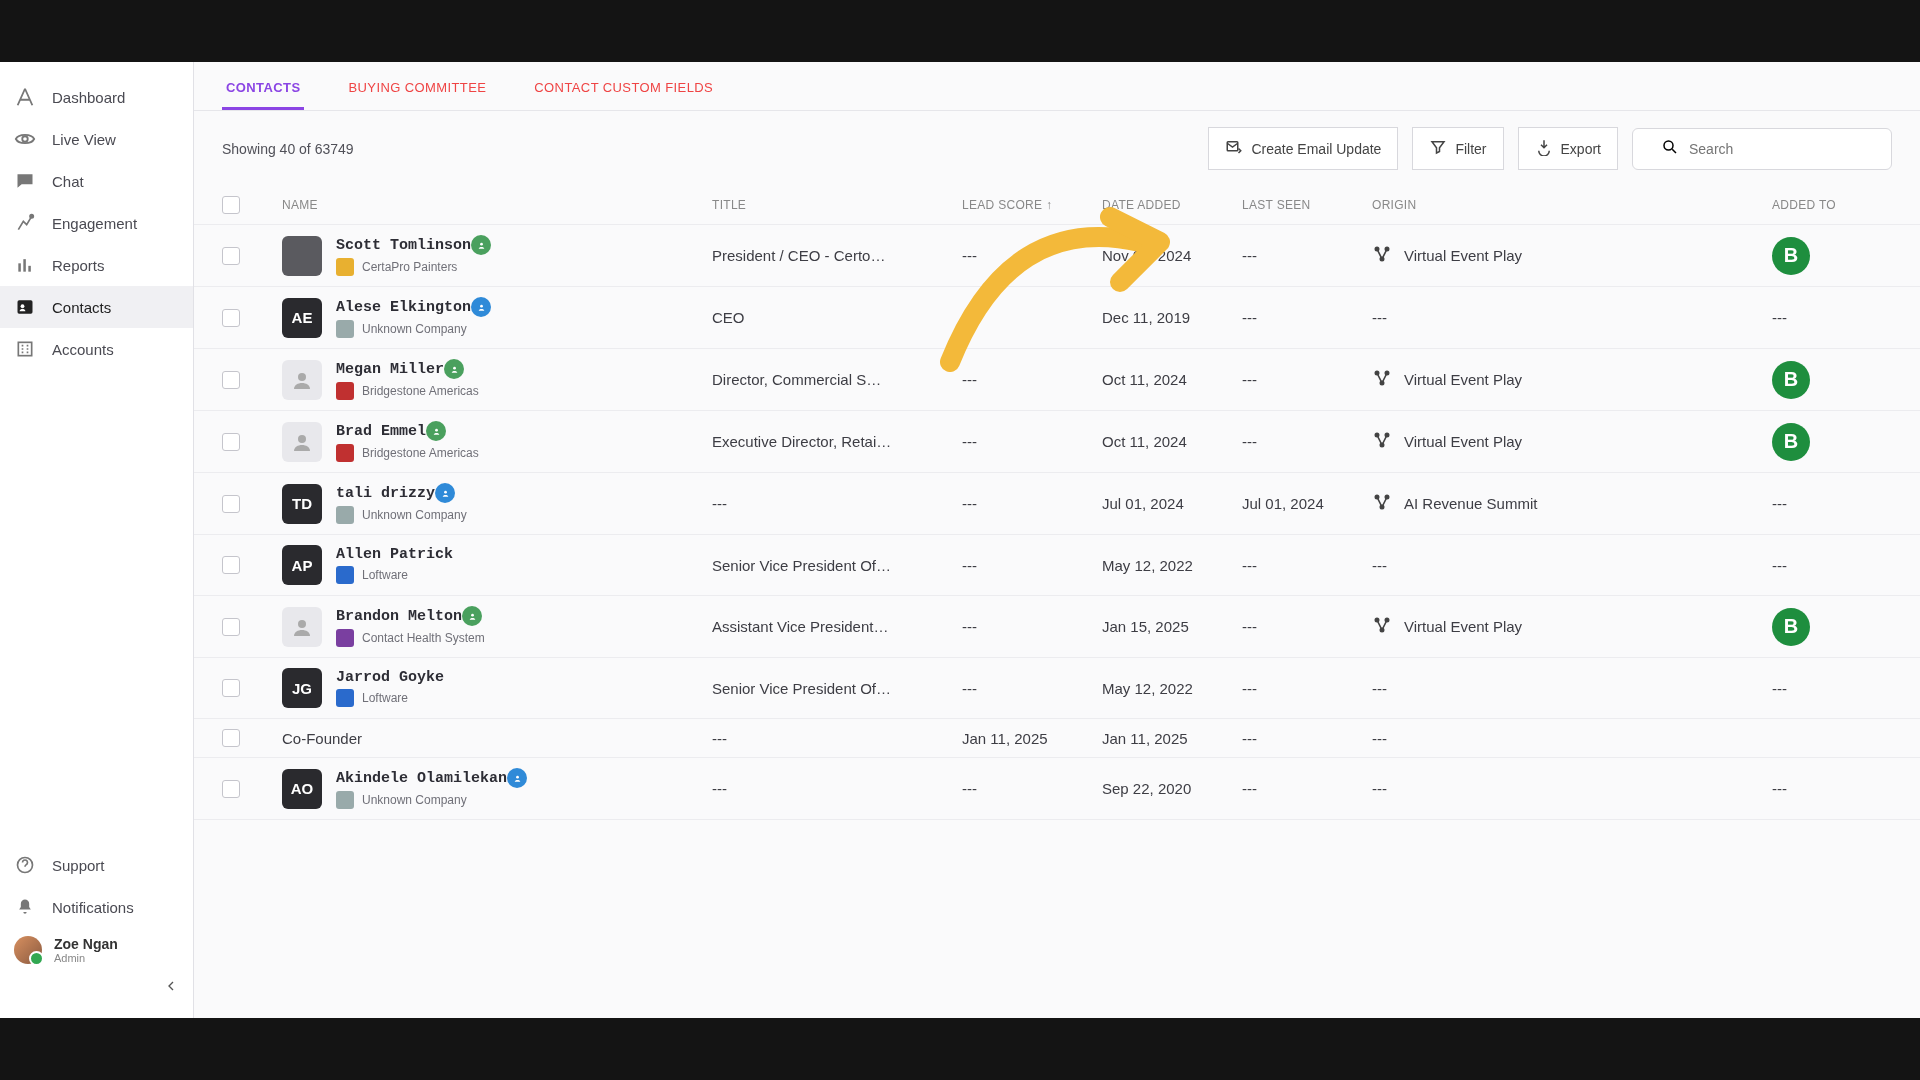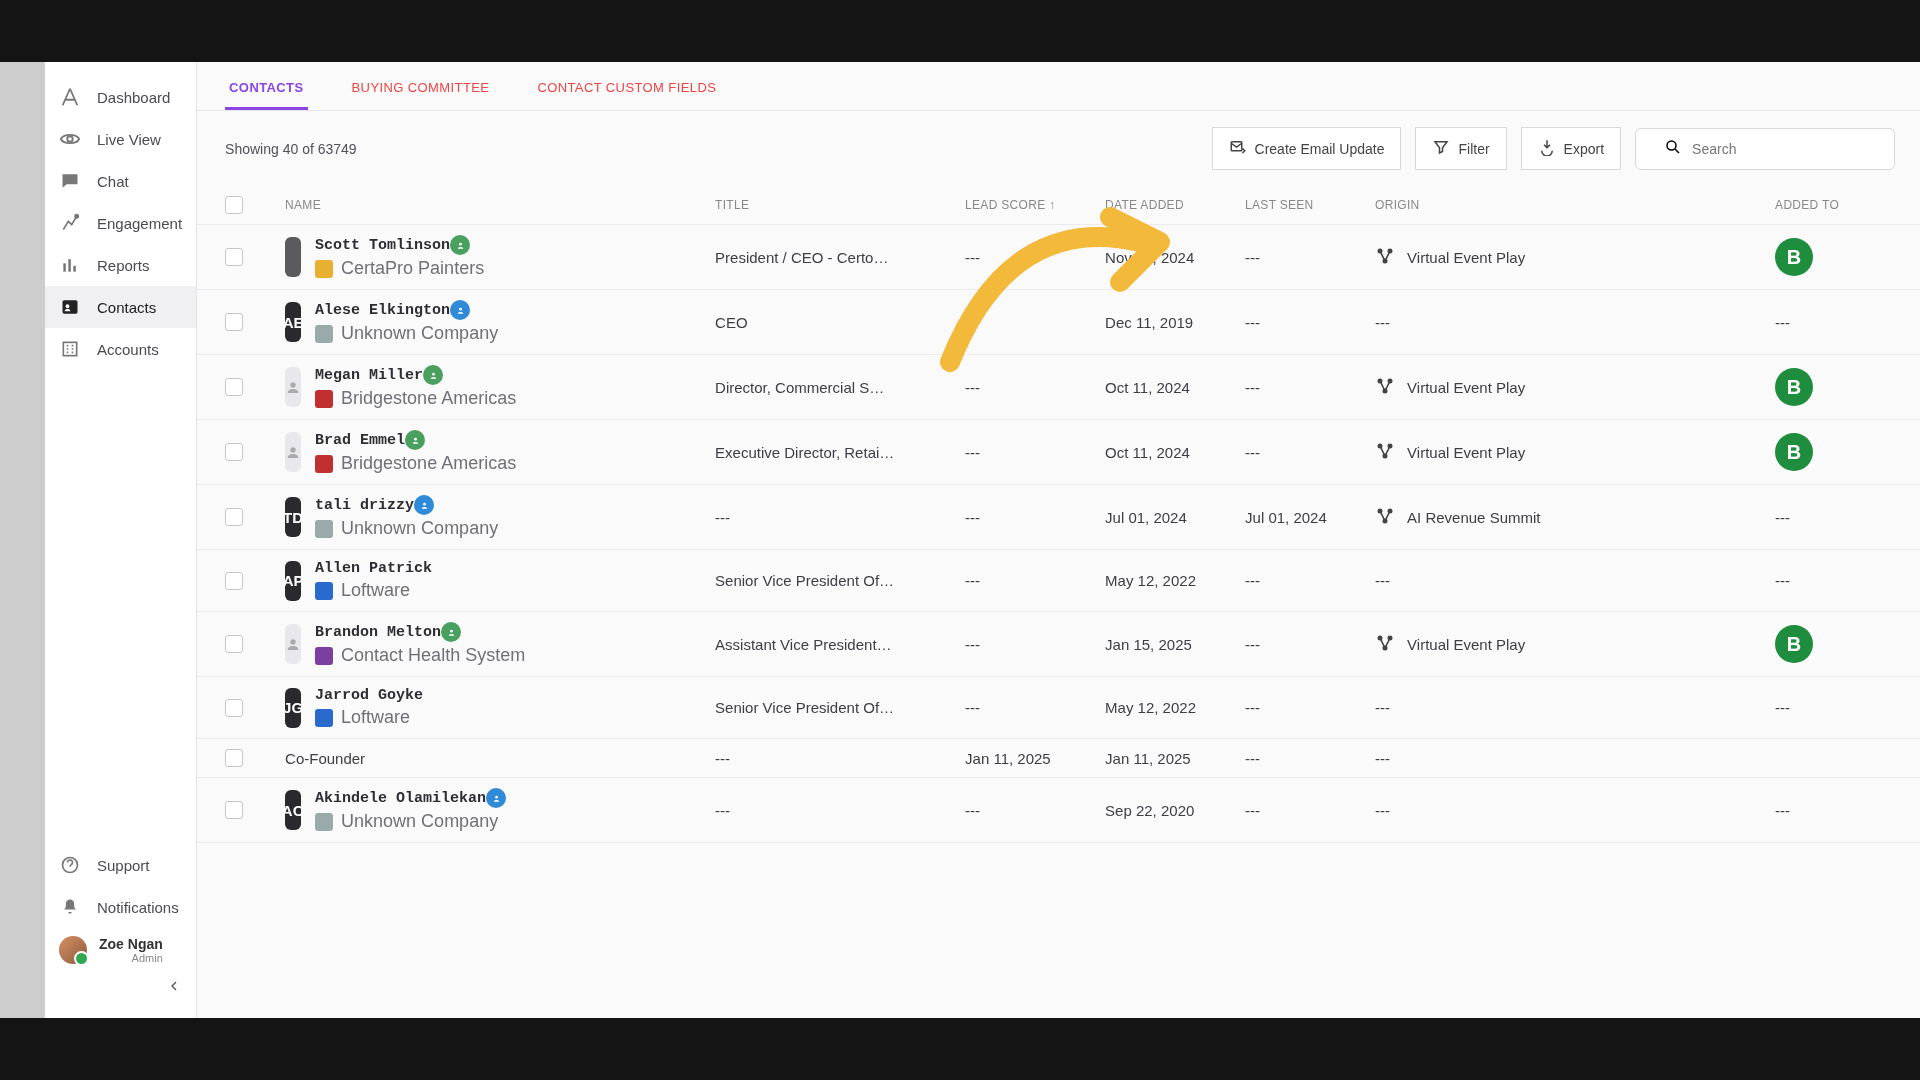--- a/index.html
+++ b/index.html
@@ -2,27 +2,27 @@
 <html><head>
 <meta charset="utf-8">
 <style>
   * { box-sizing: border-box; margin: 0; padding: 0; }
   body { font-family: -apple-system, BlinkMacSystemFont, "Segoe UI", sans-serif; background:#000; width:1920px; height:1080px; overflow:hidden; }
   .letterbox-top, .letterbox-bottom { background:#000; height:62px; width:100%; }
   .app { height:956px; background:#f7f7f9; display:flex; width:100%; position:relative; }
   .highlight-hole { position:absolute; top:128px; left:1508px; width:146px; height:104px; border-radius:12px; background:#f8c84a; box-shadow:0 0 0 9999px rgba(80,80,80,0.25); z-index:4; pointer-events:none; }
   .highlight-inner { position:absolute; top:147px; left:1527px; width:108px; height:66px; border-radius:8px; background:#fff; z-index:4; pointer-events:none; }
 
-  .sidebar { width:196px; background:#fff; border-right:1px solid #e1e1e6; display:flex; flex-direction:column; justify-content:space-between; padding:14px 0; position:relative; z-index:6;margin-left:45px; }
+  .sidebar { width:196px; background:#fff; border-right:1px solid #e1e1e6; display:flex; flex-direction:column; justify-content:space-between; padding:14px 0; position:relative; z-index:6; }
   .nav-item { display:flex; align-items:center; gap:16px; padding:10px 14px; color:#4a4a52; font-size:15px; cursor:pointer; }
   .nav-item.active { color:#222; }
   .nav-item .icon { width:22px; height:22px; color:#777; display:flex; align-items:center; justify-content:center; }
   .nav-item.active .icon { color:#222; }
   .nav-bottom { padding-bottom:6px; }
-  .user-row { display:flex; align-items:center; gap:12px; padding:8px 14px;text-align:right; }
+  .user-row { display:flex; align-items:center; gap:12px; padding:8px 14px; }
   .user-avatar { width:28px; height:28px; border-radius:50%; background:linear-gradient(135deg,#d89060,#8a5a40); position:relative; }
   .user-avatar::after { content:""; position:absolute; right:-2px; bottom:-2px; width:11px; height:11px; background:#32a852; border:2px solid #fff; border-radius:50%; }
   .user-text .name { font-size:14px; font-weight:600; color:#333; }
   .user-text .role { font-size:11px; color:#888; }
   .collapse-chevron { text-align:right; padding:6px 14px 0; color:#555; }
 
   .main { flex:1; display:flex; flex-direction:column; background:#fafafb; position:relative; z-index:6; }
   .header { display:flex; justify-content:space-between; align-items:flex-start; padding:20px 28px 0; }
   .title { font-size:23px; color:#303038; font-weight:500; }
   .tabs { display:flex; gap:40px; border-bottom:1px solid #e6e6ea; padding:0 28px; margin-top:6px; }
@@ -36,29 +36,29 @@
   .showing { font-size:14px; color:#505058; }
   .actions { display:flex; gap:14px; align-items:center; }
   .btn { border:1px solid #d8d8dd; background:#fff; border-radius:0; padding:10px 16px; font-size:14px; color:#444; display:flex; align-items:center; gap:8px; cursor:pointer; }
   .search-box { display:flex; align-items:center; gap:10px; border:1px solid #d8d8dd; border-radius:6px; padding:9px 28px; width:260px; background:#fff; }
   .search-box input { border:none; outline:none; font-size:14px; flex:1; background:transparent; }
 
   .table-head { display:grid; grid-template-columns:60px 430px 250px 140px 140px 130px 400px 120px; padding:10px 28px; font-size:12px; color:#888; letter-spacing:0.3px; border-bottom:1px solid #ececef; align-items:center; }
   .row { display:grid; grid-template-columns:60px 430px 250px 140px 140px 130px 400px 120px; padding:10px 28px; border-bottom:1px solid #ececef; align-items:center; font-size:15px; color:#3d3d44; }
   .chk { width:18px; height:18px; border:1px solid #c5c5cc; border-radius:3px; background:#fff; cursor:pointer; }
   .name-cell { display:flex; align-items:center; gap:14px; }
-  .avatar { width:16px; height:40px; border-radius:6px; background:#2a2a2e; color:#fff; display:flex; align-items:center; justify-content:center; font-size:15px; font-weight:600; flex-shrink:0; }
+  .avatar { width:40px; height:40px; border-radius:6px; background:#2a2a2e; color:#fff; display:flex; align-items:center; justify-content:center; font-size:15px; font-weight:600; flex-shrink:0; }
   .avatar.photo { background:#5a5a5f; }
   .avatar.silhouette { background:#e8e8ec; color:#aaa; }
   .name-block .name-line { display:flex; align-items:center; gap:0;font-family:Liberation Mono, monospace; }
   .name-block .pname { font-weight:600; color:#2d2d35; }
   .badge { width:20px; height:20px; border-radius:50%; display:inline-flex; align-items:center; justify-content:center; color:#fff; font-size:11px; }
   .badge.green { background:#4aa05e; }
   .badge.blue { background:#2f8ad8; }
-  .company-line { display:flex; align-items:center; gap:8px; color:#707078; font-size:18px; margin-top:3px; }
+  .company-line { display:flex; align-items:center; gap:8px; color:#707078; font-size:12px; margin-top:3px; }
   .clogo { width:18px; height:18px; border-radius:3px; background:#888; display:inline-block; }
   .added-badge { width:38px; height:38px; border-radius:50%; background:#1e8e3e; color:#fff; font-weight:700; font-size:20px; display:flex; align-items:center; justify-content:center; }
   .origin-cell { display:flex; align-items:center; gap:12px; }
   .title-cell { white-space:nowrap; overflow:hidden; text-overflow:ellipsis; padding-right:10px; }
 
   .arrow-annot { position:absolute; left:920px; top:120px; z-index:7; pointer-events:none; }
   svg.sicon { width:18px; height:18px; }
 
   
   .export-highlight { position:relative; z-index:10; }

